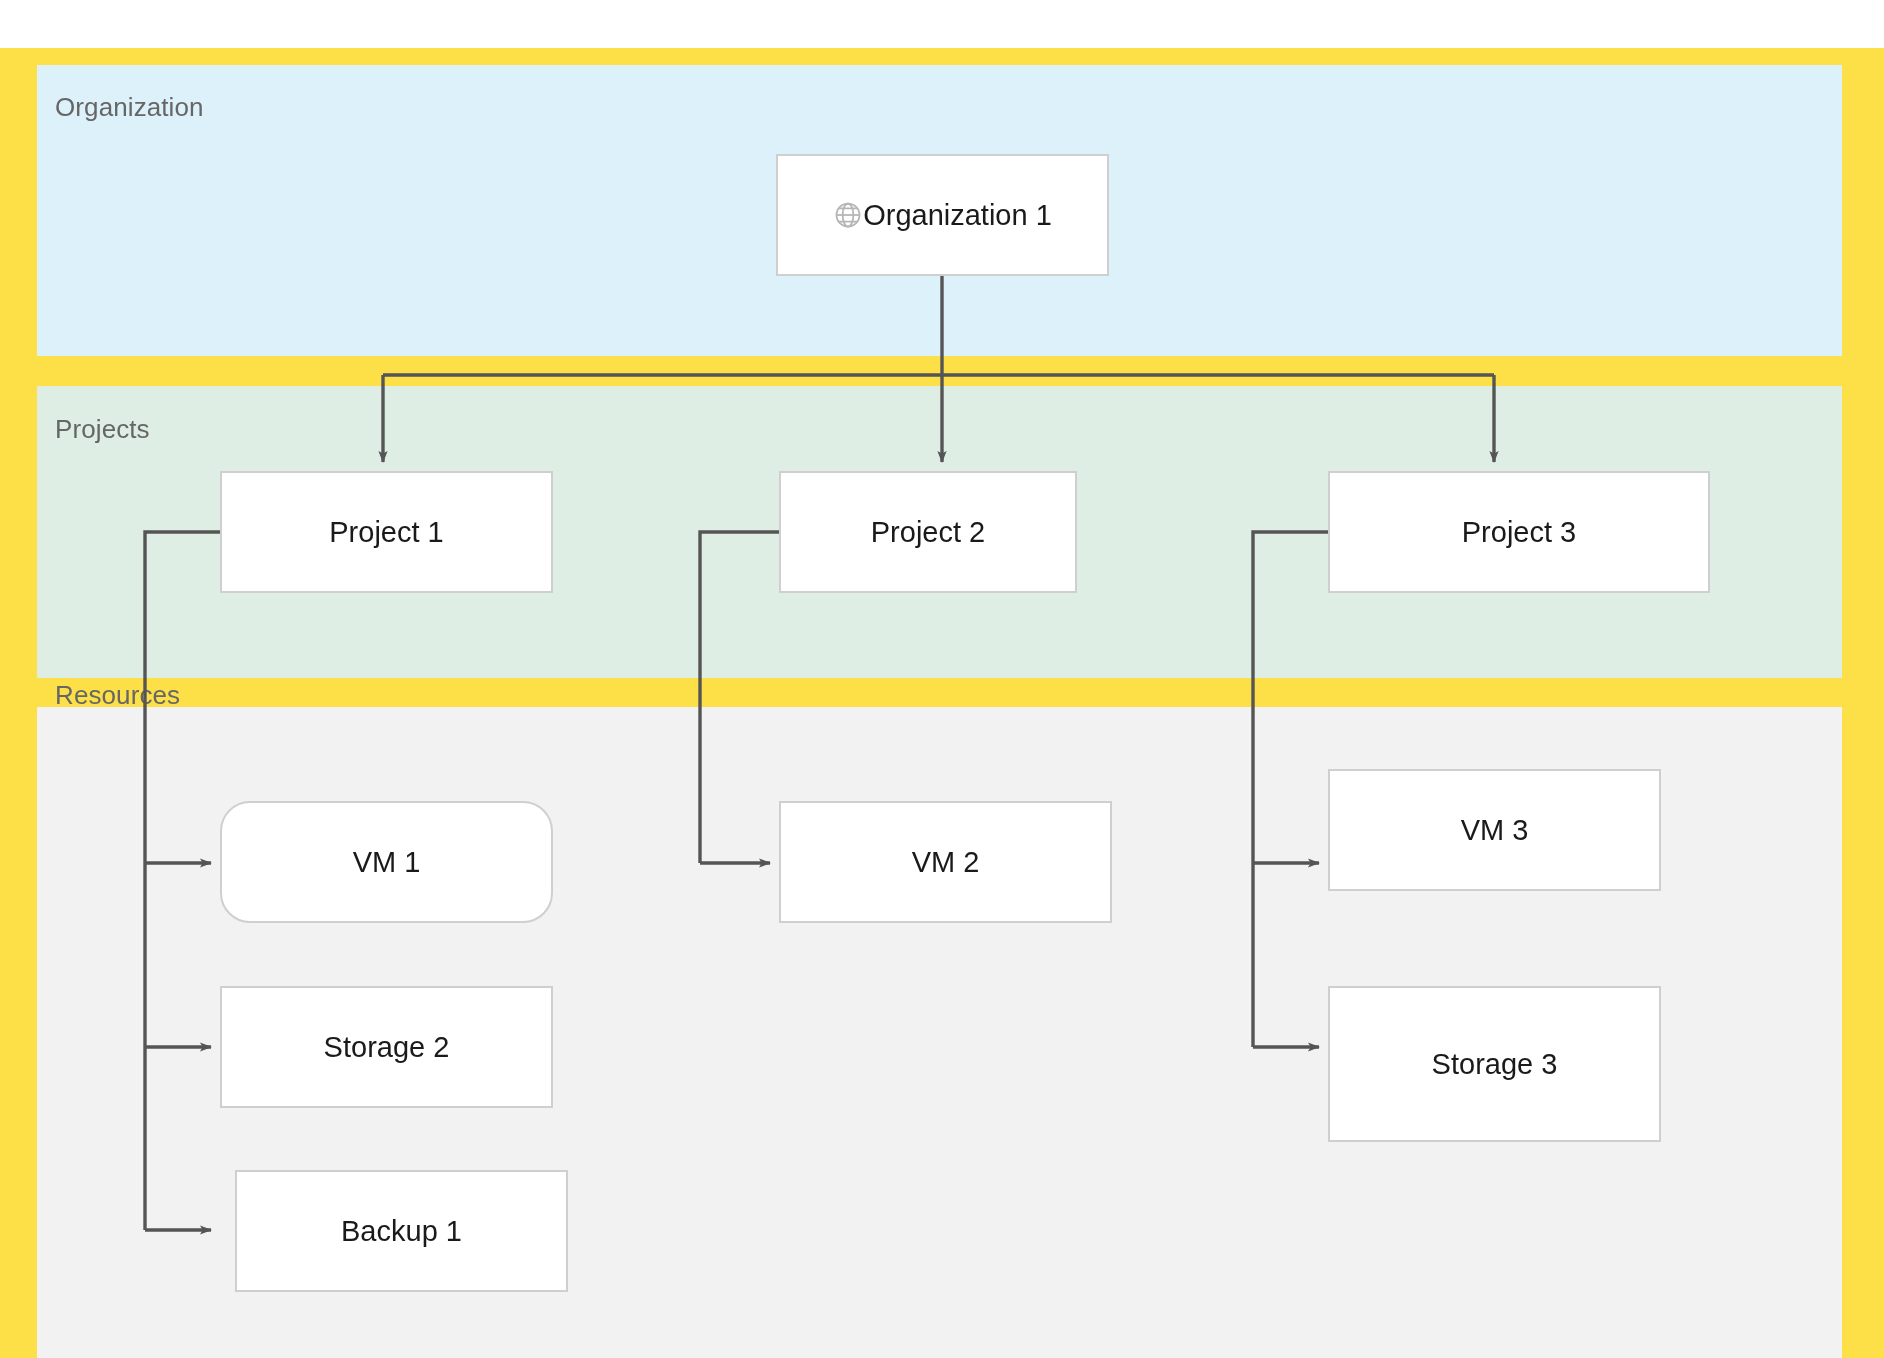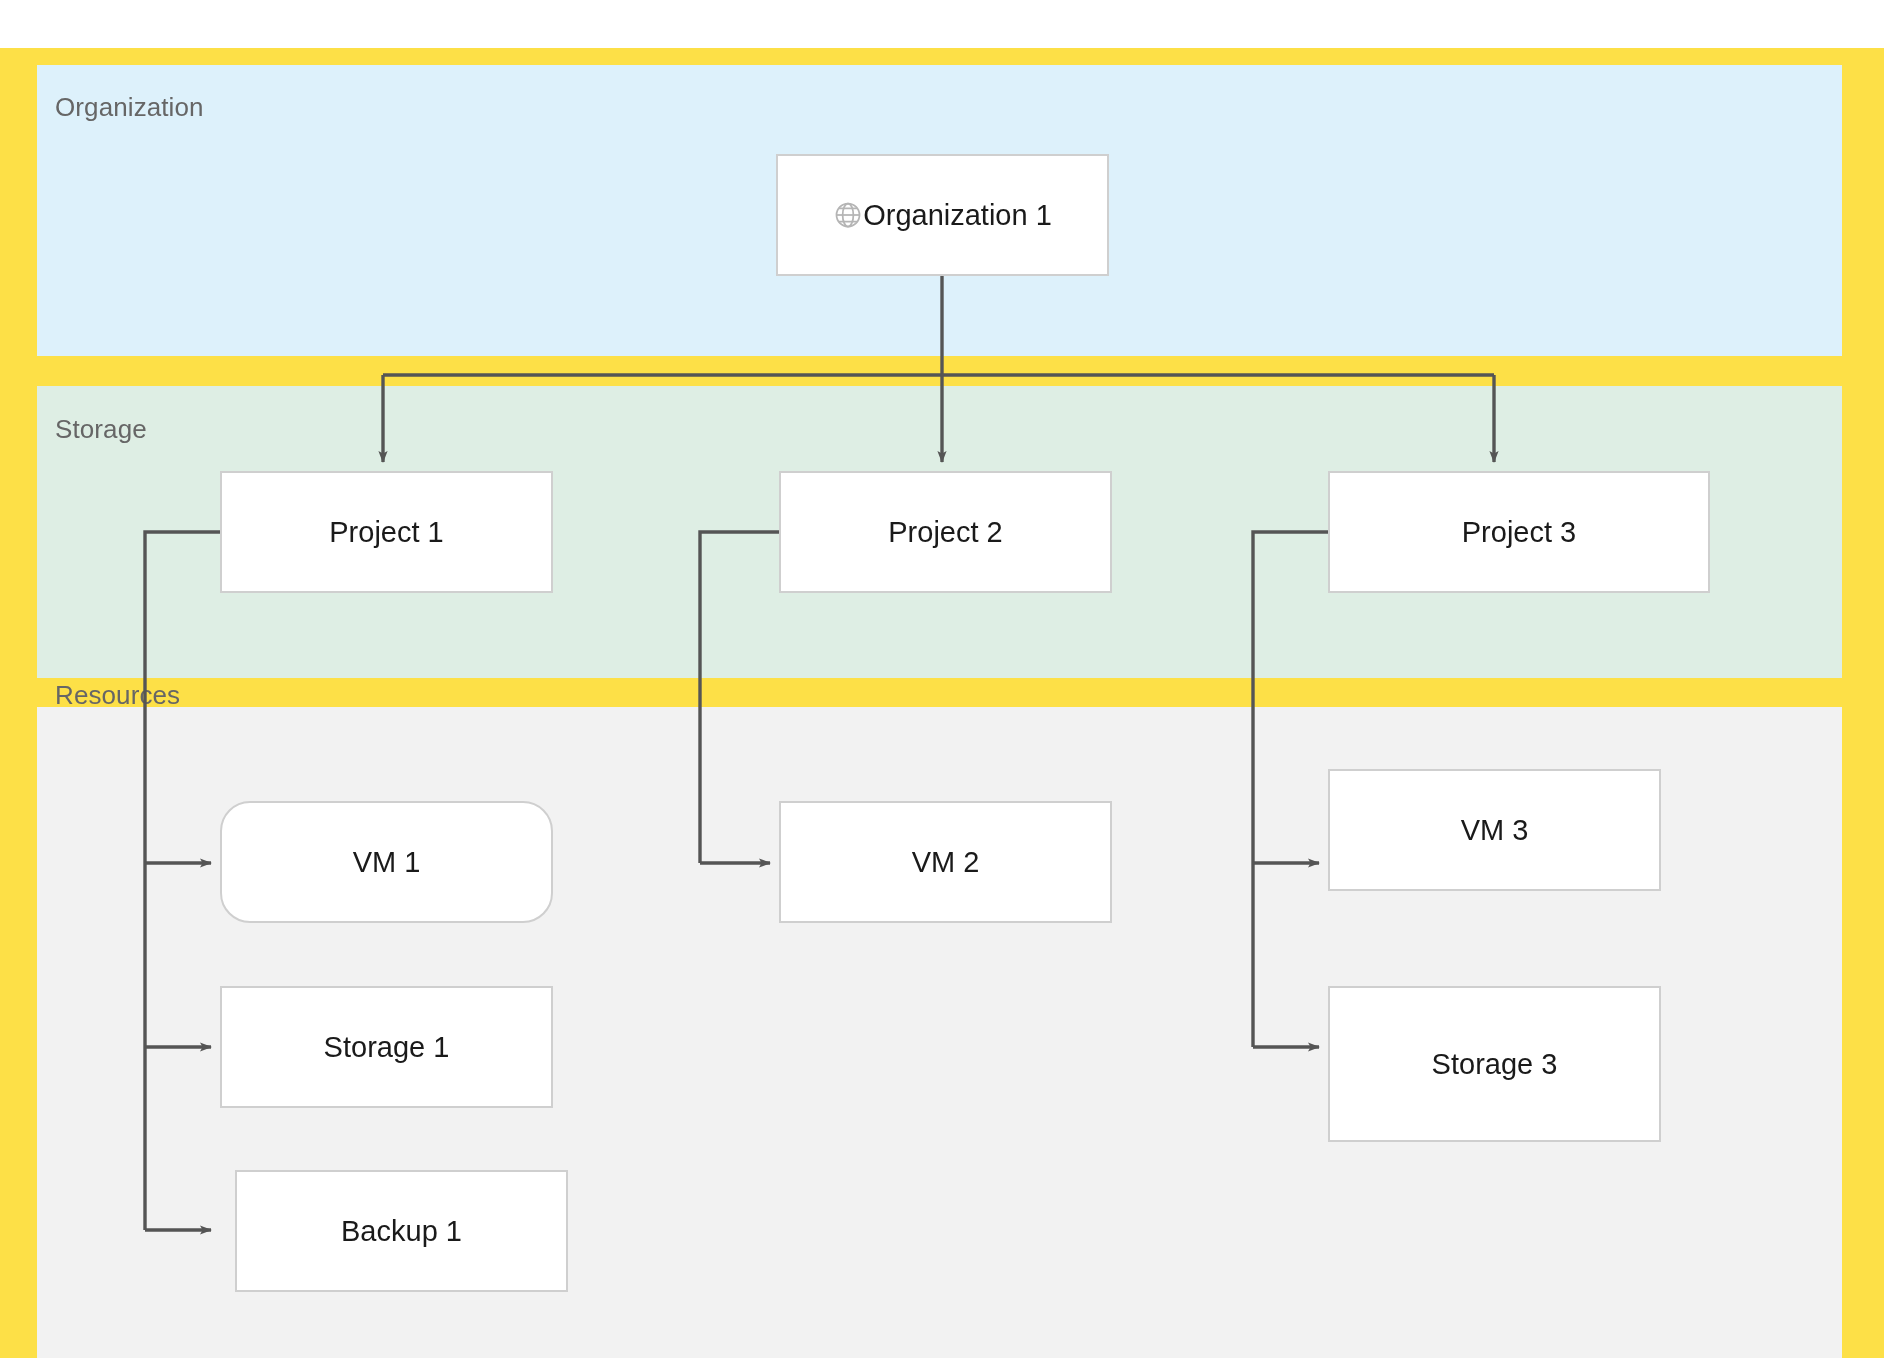--- a/index.html
+++ b/index.html
@@ -66,21 +66,21 @@
 </style>
 </head>
 <body>
 
 <div id="canvas">
 
   <div class="band" style="left:37px; top:17px; width:1805px; height:291px; background:#ddf1fb;"></div>
   <div class="band-label" style="left:55px; top:44px;">Organization</div>
 
   <div class="band" style="left:37px; top:338px; width:1805px; height:292px; background:#deeee4;"></div>
-  <div class="band-label" style="left:55px; top:366px;">Storage</div>
+  <div class="band-label" style="left:55px; top:366px;">Projects</div>
 
   <div class="band" style="left:37px; top:659px; width:1805px; height:686px; background:#f2f2f2;"></div>
   <div class="band-label" style="left:55px; top:631px; top:632px;">Resources</div>
 
   <svg class="edges" viewBox="0 0 1884 1358" preserveAspectRatio="none">
     <defs>
       <marker id="arrowhead" markerWidth="12" markerHeight="10" refX="11" refY="5" orient="auto" markerUnits="userSpaceOnUse">
         <path d="M0,0.4 L12,5 L0,9.6 L2.6,5 Z" fill="#555555"></path>
       </marker>
     </defs>
@@ -121,42 +121,42 @@
         </svg>
       </span>
       <span class="node-label">Organization 1</span>
     </span>
   </div>
 
   <div class="node" style="left:220px; top:423px; width:333px; height:122px;">
     <span class="node-label">Project 1</span>
   </div>
 
-  <div class="node" style="left:779px; top:423px; width:333px; height:122px;">
+  <div class="node" style="left:779px; top:423px; width:298px; height:122px;">
     <span class="node-label">Project 2</span>
   </div>
 
   <div class="node" style="left:1328px; top:423px; width:382px; height:122px;">
     <span class="node-label">Project 3</span>
   </div>
 
   <div class="node" style="left:220px; top:753px; width:333px; height:122px;border-radius:30px;">
     <span class="node-label">VM 1</span>
   </div>
 
   <div class="node" style="left:779px; top:753px; width:333px; height:122px;">
     <span class="node-label">VM 2</span>
   </div>
 
   <div class="node" style="left:1328px; top:721px; width:333px; height:122px;">
     <span class="node-label">VM 3</span>
   </div>
 
   <div class="node" style="left:220px; top:938px; width:333px; height:122px;">
-    <span class="node-label">Storage 1</span>
+    <span class="node-label">Storage 2</span>
   </div>
 
   <div class="node" style="left:1328px; top:938px; width:333px; height:156px;">
     <span class="node-label">Storage 3</span>
   </div>
 
   <div class="node" style="left:235px; top:1122px; width:333px; height:122px;">
     <span class="node-label">Backup 1</span>
   </div>
 

